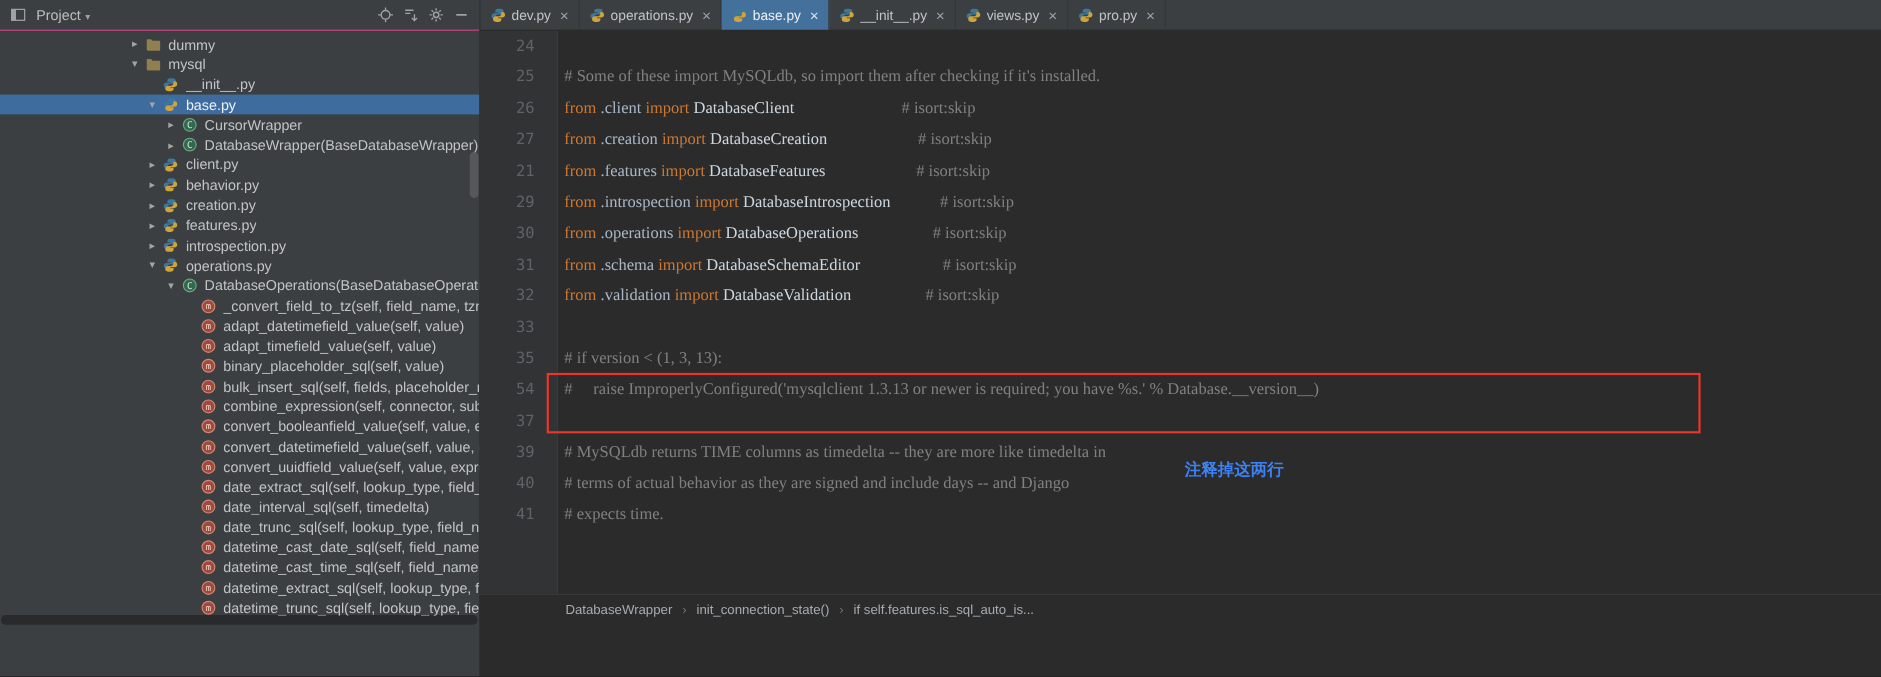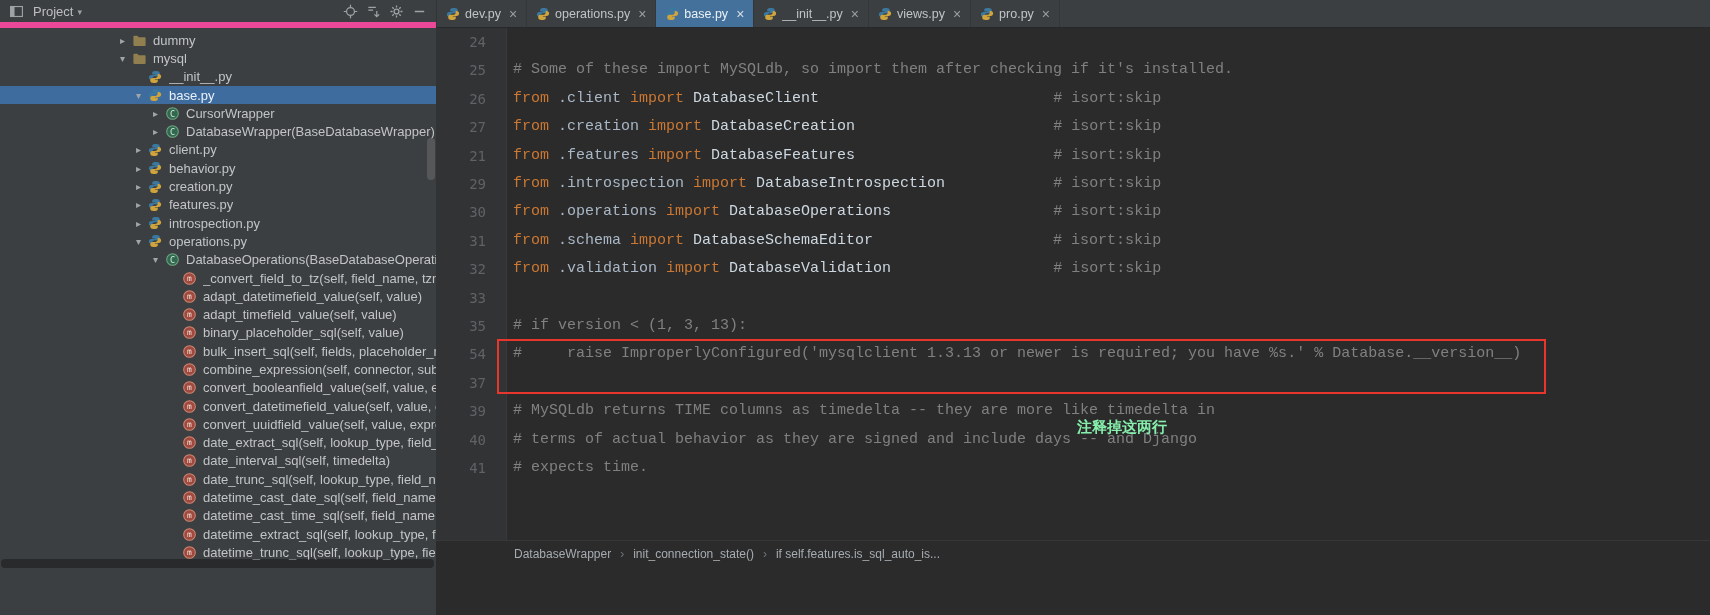--- a/index.html
+++ b/index.html
@@ -1,21 +1,21 @@
 <!DOCTYPE html>
 <html><head>
 <meta charset="utf-8">
 <style>
   *{margin:0;padding:0;box-sizing:border-box}
   body{background:#1e1e1e;font-family:"Liberation Sans",sans-serif}
   .app{position:relative;width:1710px;height:615px;background:#2b2b2b;overflow:hidden;color:#bbb}
 
   
   .topbar{position:absolute;top:0;left:0;width:1710px;height:28px;display:flex}
-  .project-header{width:436px;height:28px;background:#3c3f41;display:flex;align-items:center;padding:0 5px;border-bottom:6px solid #ec4899}
+  .project-header{width:436px;height:28px;background:#3c3f41;display:flex;align-items:center;padding:0 5px;border-bottom:1px solid #ec4899}
   .ph-title{font-size:13px;color:#bdbfc1;margin-left:5px}
   .ph-caret{font-size:9px;color:#9da0a3;margin-left:4px;margin-top:2px}
   .ph-spacer{flex:1}
   .ph-icons{display:flex;align-items:center}
   .ph-icon{width:23px;height:23px;display:flex;align-items:center;justify-content:center;cursor:pointer}
   .tab-bar{flex:1;background:#3c3f41;display:flex;border-bottom:1px solid #262829;border-left:1px solid #323537}
   .tab{display:flex;align-items:center;height:27px;padding:0 9px;border-right:1px solid #34373a;font-size:12.5px;color:#c0c4c8;gap:5px;cursor:pointer}
   .tab.active{background:#44719c;color:#ecf1f5}
   .tab-icon{display:flex;align-items:center}
   .tab-close{color:#9aa0a6;font-size:14px;margin-left:3px;line-height:1}
@@ -31,28 +31,28 @@
   .tree-label{overflow:hidden}
   .vthumb{position:absolute;right:1px;top:110px;width:8px;height:42px;background:#595c5e;border-radius:4px;opacity:.85}
   .hstrip{position:absolute;left:1px;top:531px;width:433px;height:9px;background:rgba(0,0,0,.33);border-radius:4px}
 
   
   .editor-pane{position:absolute;top:28px;left:436px;width:1274px;height:587px;background:#2b2b2b}
   .code-area{position:absolute;top:0;left:0;width:100%;height:512px;overflow:hidden;
     background:linear-gradient(90deg,#313335 0,#313335 70px,#37393b 70px,#37393b 71px,#2b2b2b 71px)}
   .code-line{display:flex}
   .gutter{width:70px;flex:none;text-align:right;padding-right:20px;color:#606366;font-family:"DejaVu Sans Mono",monospace;font-size:14px;line-height:28.4px;position:relative}
-  .code-text{white-space:pre;padding-left:7px;font-family:Liberation Mono, monospace;font-size:15px;line-height:28.4px}
+  .code-text{white-space:pre;padding-left:7px;font-family:Liberation Serif, serif;font-size:15px;line-height:28.4px}
   .tk-k{color:#cc7832}
   .tk-p{color:#a9b7c6}
   .tk-w{color:#ccd7e0}
   .tk-c{color:#808080}
 
   .red-box{position:absolute;left:61px;top:311px;width:1049px;height:55px;border:2px solid #e8362c;pointer-events:none}
-  .red-note{position:absolute;left:641px;top:390px;color:#86efac;font-size:15px;font-weight:bold}
+  .red-note{position:absolute;left:641px;top:390px;color:#3b82f6;font-size:15px;font-weight:bold}
 
   .breadcrumbs{position:absolute;left:0;top:512px;width:100%;height:26px;display:flex;align-items:center;padding-left:78px;gap:9px;font-size:12px;color:#a6acb2;background:#2b2b2b;border-top:1px solid #373737}
   .bc-item{cursor:pointer}
   .bc-sep{color:#6f7478}
 </style>
 </head>
 <body>
 
 <div class="app">
 

